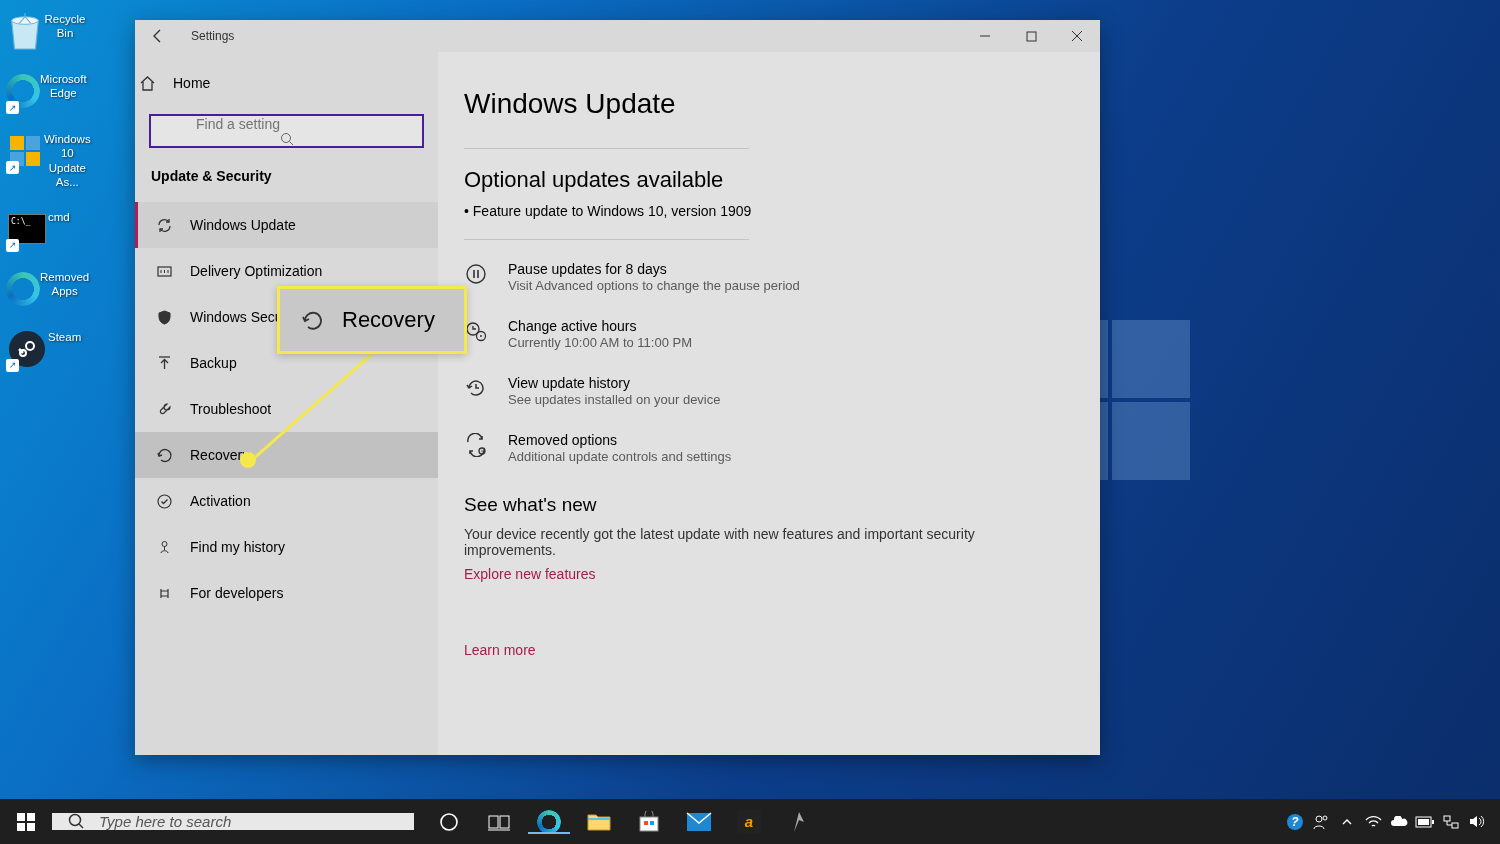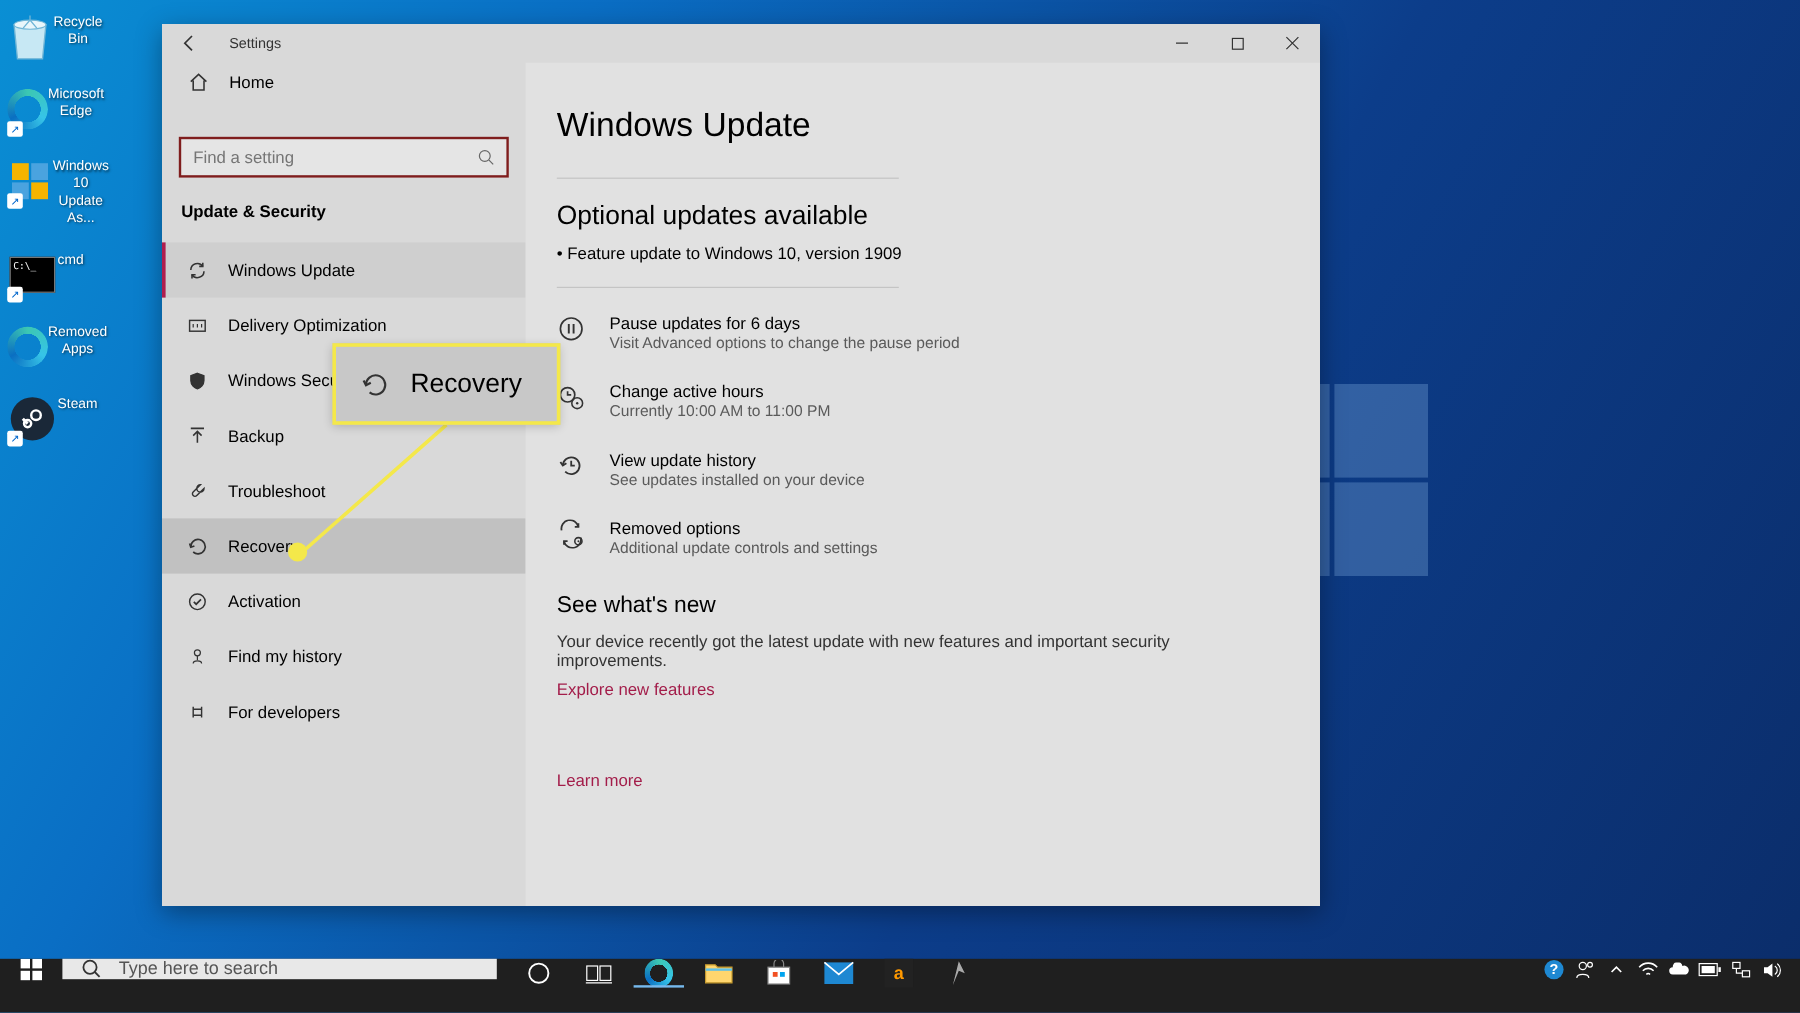--- a/index.html
+++ b/index.html
@@ -66,24 +66,24 @@
   background: #d9d9d9;
 }
 .back-btn { width: 46px; display: flex; justify-content: center; font-size: 18px; cursor: pointer; }
 .title-text { font-size: 12px; color: #333; margin-left: 10px; }
 .titlebar-spacer { flex: 1; }
 .win-ctrl { width: 46px; height: 32px; display: flex; align-items: center; justify-content: center; cursor: pointer; font-size: 13px; }
 .settings-body { flex: 1; display: flex; overflow: hidden; }
 
 
 .sidebar { width: 303px; background: #d9d9d9; padding-top: 8px; }
-.side-home { display: flex; height: 46px; padding-left: 22px; cursor: pointer; }
+.side-home { display: flex; align-items: center; height: 46px; padding-left: 4px; cursor: pointer; }
 .side-home .ic { width: 20px; margin-right: 14px; }
 .side-home .lbl { font-size: 14px; }
-.search-box { margin: 8px 14px 20px 14px; height: 34px; border: 2px solid #7f1d1d; background: #e5e5e5; display: flex; align-items: center; padding: 0 10px; }
+.search-box { margin: 8px 14px 20px 14px; height: 34px; border: 2px solid #4c1d95; background: #e5e5e5; display: flex; align-items: center; padding: 0 10px; flex-direction: column; }
 .search-box input { flex: 1; border: none; background: transparent; font-size: 14px; color: #666; outline: none; }
 .section-title { font-size: 14px; font-weight: 600; padding: 0 16px 18px 16px; }
 .side-item {
   display: flex; align-items: center; height: 46px; padding-left: 18px; cursor: pointer;
   border-left: 3px solid transparent;
 }
 .side-item.active { border-left-color: #b01e4e; background: #cfcfcf; }
 .side-item.sel { background: #c1c1c1; }
 .side-item .ic { width: 20px; margin-right: 14px; color: #333; }
 .side-item .lbl { font-size: 14px; }
@@ -143,21 +143,22 @@
   z-index: 45;
 }
 
 
 .taskbar {
   position: absolute;
   bottom: 0; left: 0; right: 0;
   height: 45px;
   background: #1f1f1f;
   display: flex;
-  align-items: flex-start;
+  align-items: center;
+  font-style: italic;
 }
 .start-btn { width: 52px; display: flex; align-items: center; justify-content: center; cursor: pointer; }
 .start-btn svg { width: 18px; height: 18px; }
 .search-bar { width: 362px; background: #e8e8e8; display: flex; align-items: center; padding-left: 16px; cursor: text; }
 .search-bar .ic { margin-right: 14px; color: #333; }
 .search-bar .txt { font-size: 15px; color: #555; }
 .task-icons { display: flex; align-items: center; margin-left: 10px; }
 .task-icon { width: 50px; display: flex; align-items: center; justify-content: center; cursor: pointer; position: relative; }
 .task-icon.active::after { content: ""; position: absolute; bottom: 0; left: 4px; right: 4px; height: 2px; background: #76b9ed; }
 .tray { margin-left: auto; display: flex; align-items: center; padding-right: 10px; }
@@ -371,21 +372,21 @@
 
       <div class="action-row">
         <span class="ic">
             <svg width="24" height="24" viewBox="0 0 24 24">
               <circle cx="12" cy="12" r="9" stroke="#333" fill="none" stroke-width="1.4"></circle>
               <line x1="10" y1="8" x2="10" y2="16" stroke="#333" stroke-width="1.6"></line>
               <line x1="14" y1="8" x2="14" y2="16" stroke="#333" stroke-width="1.6"></line>
             </svg>
           </span>
         <div>
-          <div class="title">Pause updates for 6 days</div>
+          <div class="title">Pause updates for 8 days</div>
           <div class="sub">Visit Advanced options to change the pause period</div>
         </div>
       </div>
       <div class="action-row">
         <span class="ic">
             <svg width="24" height="24" viewBox="0 0 24 24">
               <circle cx="9" cy="10" r="6" stroke="#333" fill="none" stroke-width="1.4"></circle>
               <path d="M9 7 V10 H12" stroke="#333" fill="none" stroke-width="1.4"></path>
               <circle cx="17" cy="17" r="4.5" stroke="#333" fill="none" stroke-width="1.3"></circle>
               <circle cx="17" cy="17" r="1" fill="#333"></circle>

